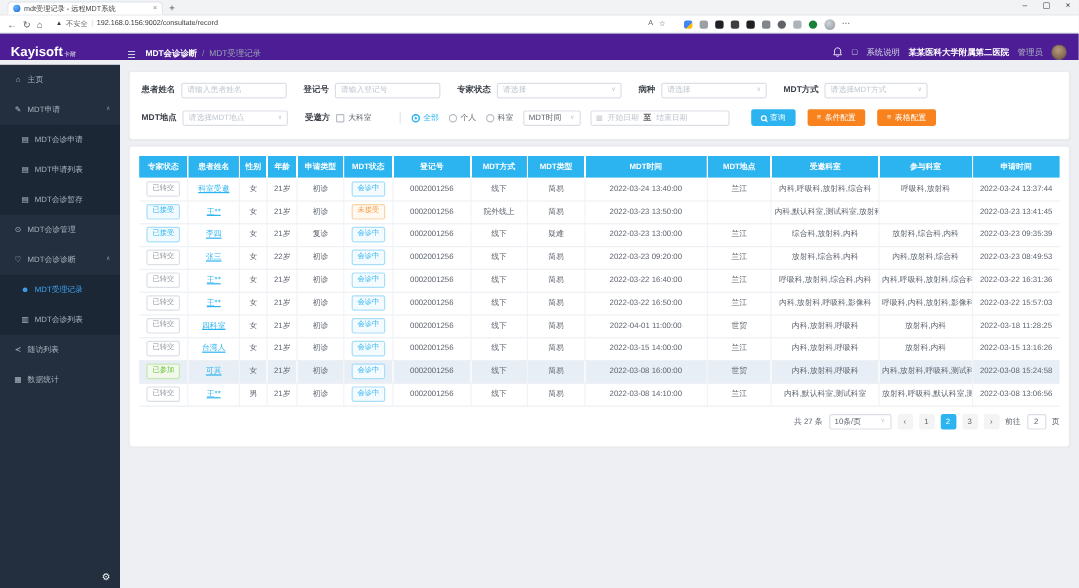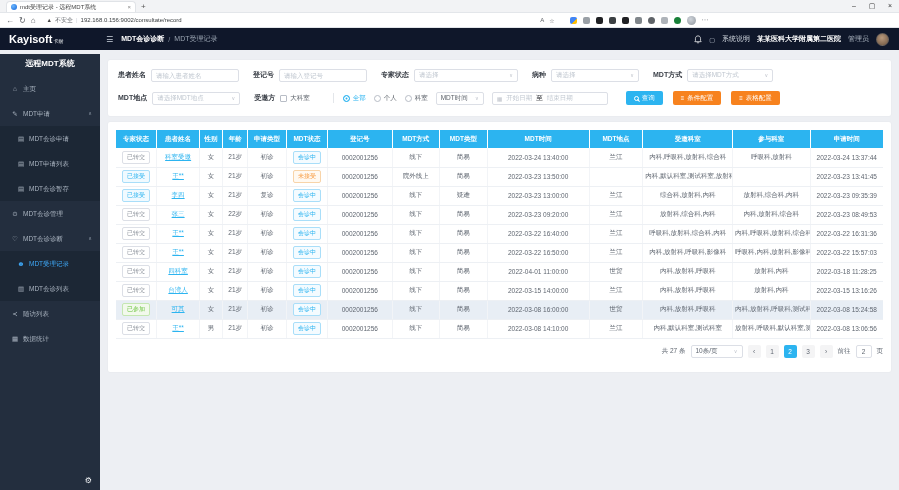--- a/index.html
+++ b/index.html
@@ -26,21 +26,21 @@
   .ext-row { display:flex; align-items:center; gap:6px; margin-left:4px; }
   .ext { width:7px; height:7px; border-radius:2px; display:inline-block; }
   .ext.e1{ background:linear-gradient(135deg,#4285f4 60%,#fbbc04 60%); }
   .ext.e2{ background:#9aa0a6; } .ext.e3{ background:#202124; } .ext.e4{ background:#3c4043; }
   .ext.e5{ background:#202124; } .ext.e6{ background:#80868b; } .ext.e7{ background:#5f6368; border-radius:50%; }
   .ext.e8{ background:#aeb3b9; } .ext.e9{ background:#188038; border-radius:50%; }
   .profile { width:9px; height:9px; border-radius:50%; background:radial-gradient(circle at 40% 35%, #cfd4da, #8e959d); }
   .more-dots { color:#5f6368; font-size:7px; }
 
   
-  .topbar { position:absolute; top:28px; left:0; right:0; height:22px; background:#0f172a; display:flex; align-items:center; }
+  .topbar { position:absolute; top:28px; left:0; right:0; height:22px; background:#4c1d95; display:flex; align-items:flex-end; }
   .logo-area { width:100px; flex:none; padding-left:9px; display:flex; align-items:baseline; }
   .logo-main { color:#fff; font-size:11px; font-weight:bold; letter-spacing:0; }
   .logo-suffix { color:#e8ebee; font-size:5px; margin-left:1px; }
   .collapse-icon { color:#cdd5de; font-size:8px; margin:0 8px 0 6px; }
   .breadcrumb { display:flex; align-items:center; gap:4px; font-size:7px; }
   .bc-section { color:#ffffff; font-weight:bold; }
   .bc-sep { color:#8a95a3; }
   .bc-current { color:#9aa5b2; }
   .topbar-right { margin-left:auto; display:flex; align-items:center; gap:7px; padding-right:10px; font-size:7px; color:#d5dbe2; }
   .bell-icon svg { display:block; }
@@ -180,21 +180,20 @@
     </span>
     <span class="monitor-icon">▢</span>
     <span>系统说明</span>
     <span class="hospital">某某医科大学附属第二医院</span>
     <span class="username">管理员</span>
     <span class="avatar"></span>
   </div>
 </div>
 
 <div class="sidebar">
-  <div class="sys-title">远程MDT系统</div>
   <div>
       <div class="menu-item top">
         <span class="mi-icon">⌂</span>
         <span>主页</span>
       </div>
       <div class="menu-item top">
         <span class="mi-icon">✎</span>
         <span>MDT申请</span>
         <span class="caret">∧</span>
       </div>

